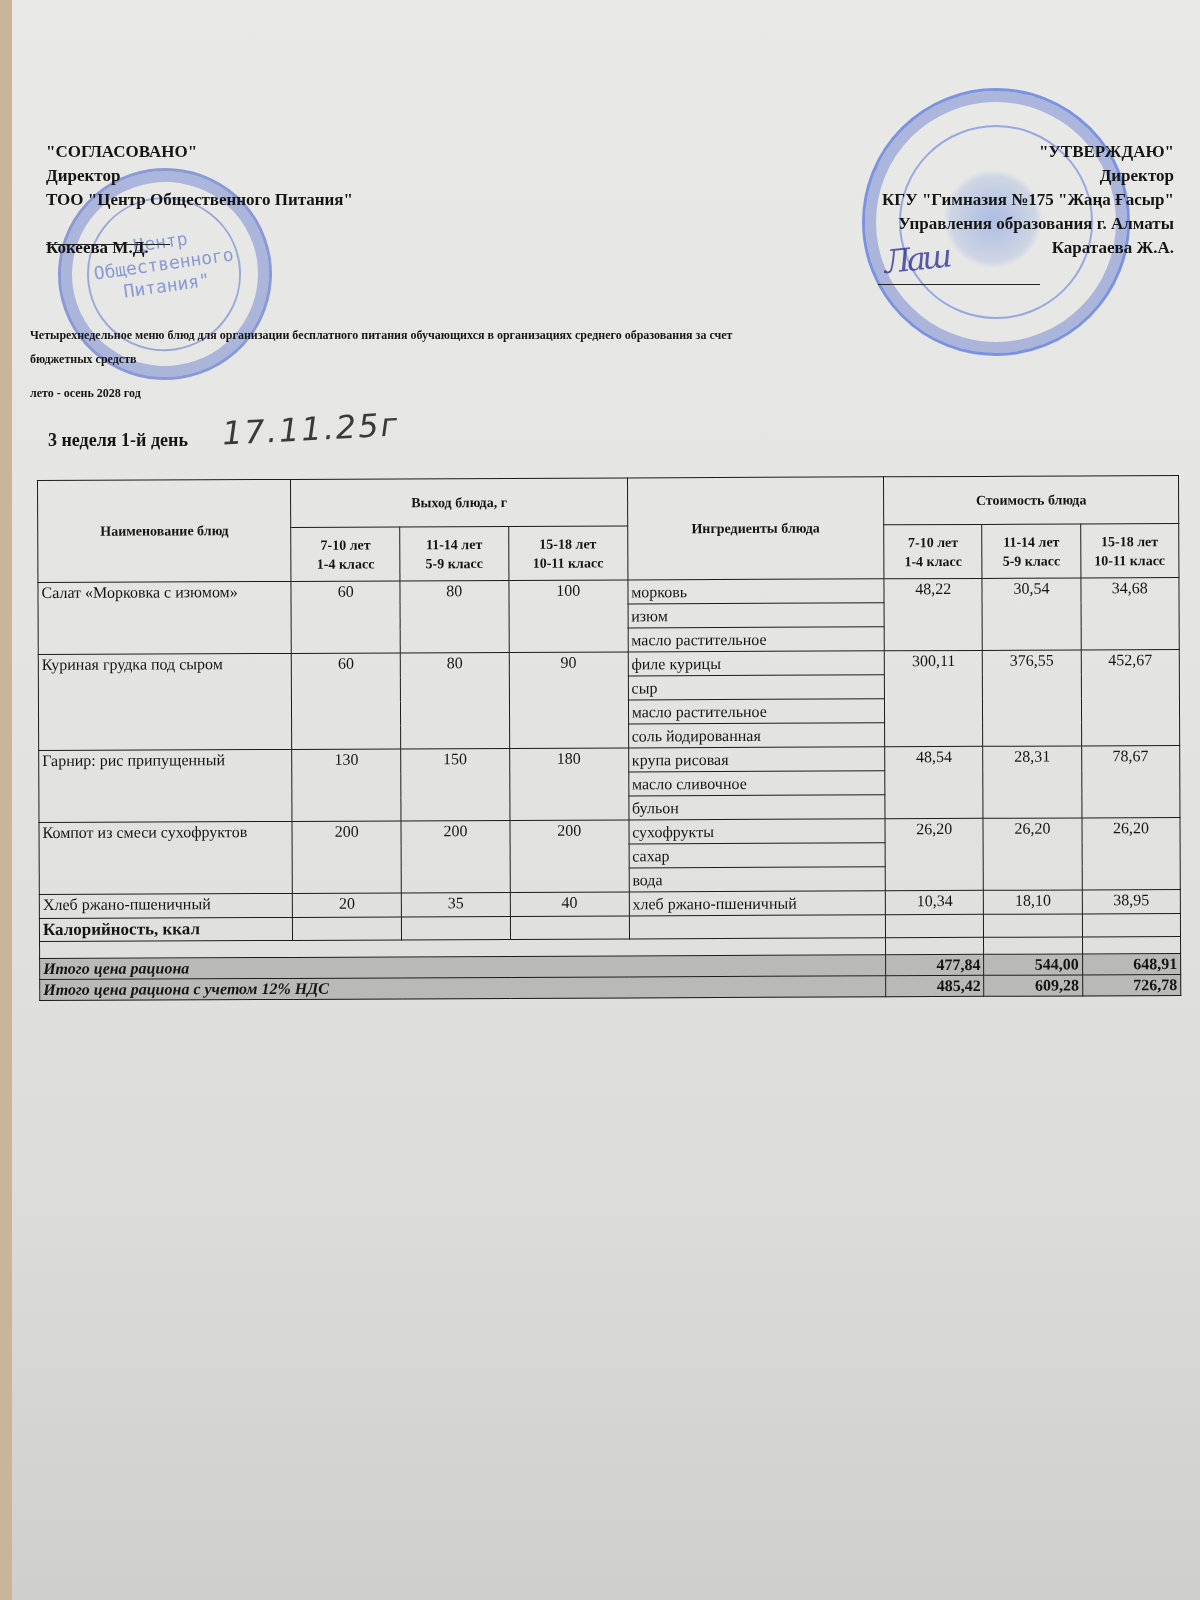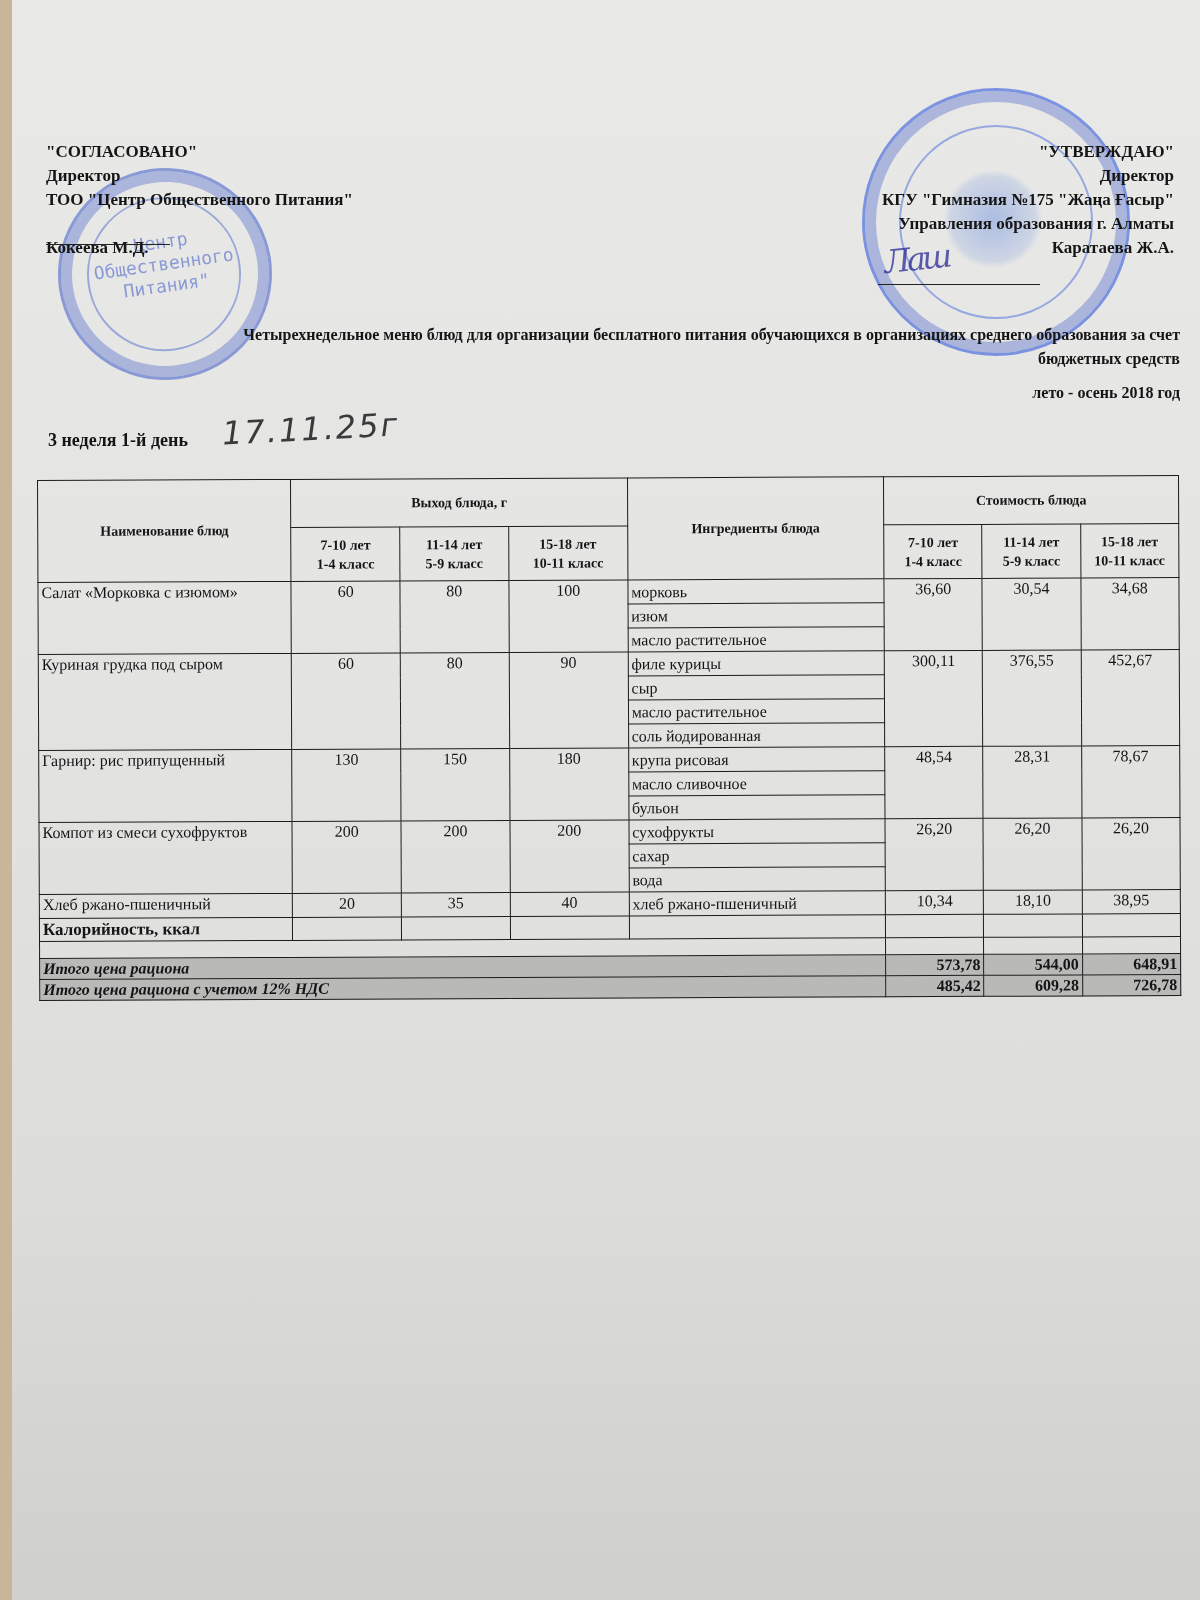--- a/index.html
+++ b/index.html
@@ -36,22 +36,22 @@
       color: rgba(40,40,150,0.75); letter-spacing: -4px; transform: rotate(-6deg);
     }
     .hdr { position: absolute; font-weight: bold; font-size: 17px; line-height: 24px; }
     .hdr-left { left: 46px; top: 140px; }
     .hdr-right { right: 26px; top: 140px; text-align: right; }
     .hdr div { white-space: nowrap; }
     .sign-line-left { position: absolute; left: 46px; top: 244px; width: 124px; border-top: 1.5px solid #222; }
     .sign-line-right { position: absolute; left: 878px; top: 284px; width: 162px; border-top: 1.5px solid #222; }
 
     .title {
-      position: absolute; left: 30px; width: 1150px; text-align: right;
-      font-weight: bold; font-size: 16px; line-height: 26px;
+      position: absolute; left: 30px; width: 1150px; text-align: left;
+      font-weight: bold; font-size: 12px; line-height: 26px;
     }
     .title-1 { top: 322px; }
     .title-2 { top: 346px; }
     .title-3 { top: 380px; }
     .week-label { position: absolute; left: 48px; top: 430px; font-weight: bold; font-size: 18px; }
     .handwritten-date {
       position: absolute; left: 222px; top: 410px;
       font-family: "DejaVu Sans", sans-serif; font-style: italic; font-size: 32px; font-weight: 300;
       color: #3a3a3a; letter-spacing: 2px; transform: rotate(-3deg);
     }
@@ -108,21 +108,21 @@
   <div>Директор</div>
   <div>КГУ  "Гимназия №175 "Жаңа  Ғасыр"</div>
   <div>Управления образования г. Алматы</div>
   <div>Каратаева Ж.А.</div>
 </div>
 <div class="sign-line-right"></div>
 <div class="signature">Лаш</div>
 
 <div class="title title-1">Четырехнедельное меню блюд для организации бесплатного питания обучающихся в организациях среднего образования за счет</div>
 <div class="title title-2">бюджетных средств</div>
-<div class="title title-3">лето - осень 2018 год</div>
+<div class="title title-3">лето - осень 2028 год</div>
 <div class="week-label">3 неделя 1-й день</div>
 <div class="handwritten-date">17.11.25г</div>
 
 <table class="menu">
   <colgroup>
     <col class="c-name">
       <col class="c-w">
       <col class="c-w">
       <col class="c-w2">
     <col class="c-ing">
@@ -147,21 +147,21 @@
     </tr>
   </thead>
   <tbody>
 
     <tr>
       <td rowspan="3">Салат «Морковка с изюмом»</td>
       <td rowspan="3" class="num">60</td>
       <td rowspan="3" class="num">80</td>
       <td rowspan="3" class="num">100</td>
       <td class="ing">морковь</td>
-      <td rowspan="3" class="num">36,60</td>
+      <td rowspan="3" class="num">48,22</td>
       <td rowspan="3" class="num">30,54</td>
       <td rowspan="3" class="num">34,68</td>
     </tr>
     <tr>
         <td class="ing">изюм</td>
       </tr>
     <tr>
         <td class="ing">масло растительное</td>
       </tr>
 
@@ -243,21 +243,21 @@
 
     <tr class="spacer">
       <td colspan="5" style="border-bottom:1.6px solid #1c1c1c"></td>
       <td style="border-left:1.6px solid #1c1c1c"></td>
       <td style="border-left:1.6px solid #1c1c1c"></td>
       <td style="border-left:1.6px solid #1c1c1c;border-right:1.6px solid #1c1c1c"></td>
     </tr>
 
     <tr class="totals">
       <td colspan="5" class="lbl">Итого цена рациона</td>
-      <td class="val">573,78</td>
+      <td class="val">477,84</td>
       <td class="val">544,00</td>
       <td class="val">648,91</td>
     </tr>
     <tr class="totals">
       <td colspan="5" class="lbl">Итого цена рациона с учетом 12% НДС</td>
       <td class="val">485,42</td>
       <td class="val">609,28</td>
       <td class="val">726,78</td>
     </tr>
   </tbody>

